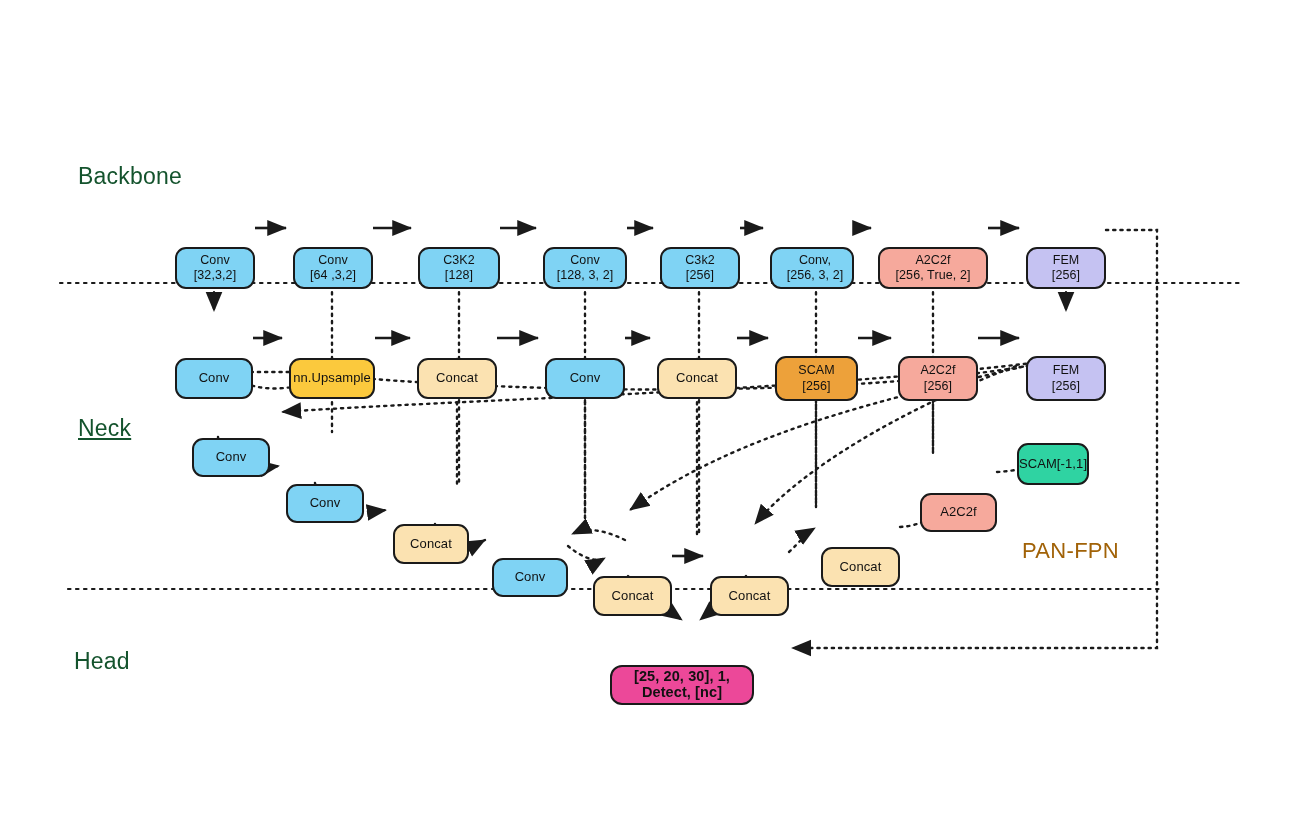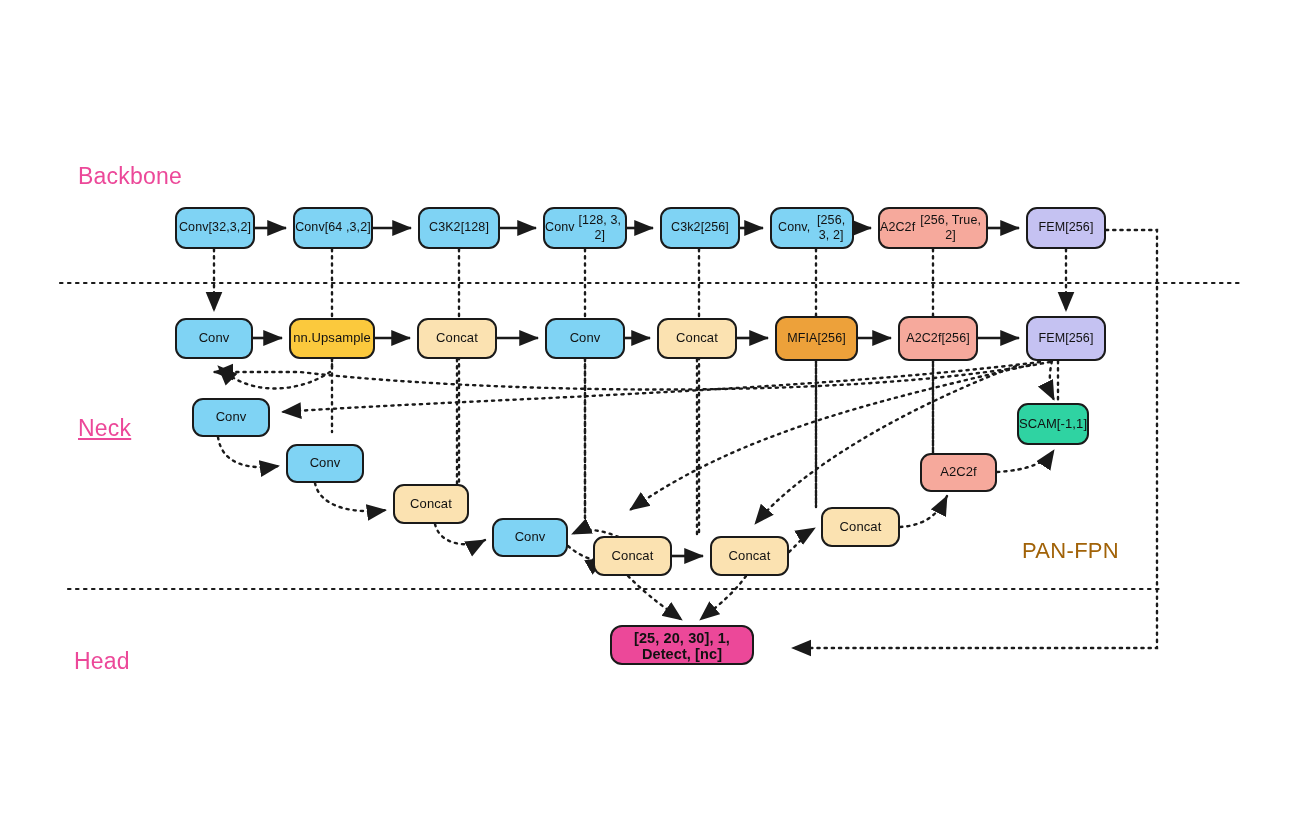--- a/index.html
+++ b/index.html
@@ -25,37 +25,38 @@
     width: 1296px;
     height: 840px;
     pointer-events: none;
   }
   .node {
     position: absolute;
     box-sizing: border-box;
     border: 2.4px solid #1a1a1a;
     border-radius: 11px;
     display: flex;
-    flex-direction: row;
+    flex-direction: column;
     align-items: center;
     justify-content: center;
     text-align: center;
     line-height: 1.22;
     letter-spacing: 0.1px;
     color: #111111;
     z-index: 3;
+    margin-top: 40px;
   }
   .node .l1 { display: block; }
   .node .l2 { display: block; }
   .node.one-line { line-height: 1.1; }
 
   .section-label {
     position: absolute;
     font-size: 23px;
-    color: #ec4899;
+    color: #14532d;
     letter-spacing: 0.2px;
     z-index: 4;
   }
   .pan-label {
     position: absolute;
     font-size: 22px;
     color: #a16207;
     letter-spacing: 0.3px;
     z-index: 4;
   }
@@ -200,21 +201,21 @@
       <div class="node one-line" style="left: 417px; top: 318px; width: 80px; height: 41px; background: rgb(251, 226, 177); font-size: 13px;">
         <span class="l1">Concat</span>
       </div>
       <div class="node one-line" style="left: 545px; top: 318px; width: 80px; height: 41px; background: rgb(127, 211, 244); font-size: 13px;">
         <span class="l1">Conv</span>
       </div>
       <div class="node one-line" style="left: 657px; top: 318px; width: 80px; height: 41px; background: rgb(251, 226, 177); font-size: 13px;">
         <span class="l1">Concat</span>
       </div>
       <div class="node" style="left: 775px; top: 316px; width: 83px; height: 45px; background: rgb(237, 161, 58); font-size: 12.5px;">
-        <span class="l1">MFIA</span>
+        <span class="l1">SCAM</span>
         <span class="l2">[256]</span>
       </div>
       <div class="node" style="left: 898px; top: 316px; width: 80px; height: 45px; background: rgb(246, 169, 156); font-size: 12.5px;">
         <span class="l1">A2C2f</span>
         <span class="l2">[256]</span>
       </div>
       <div class="node" style="left: 1026px; top: 316px; width: 80px; height: 45px; background: rgb(197, 194, 242); font-size: 12.5px;">
         <span class="l1">FEM</span>
         <span class="l2">[256]</span>
       </div>

